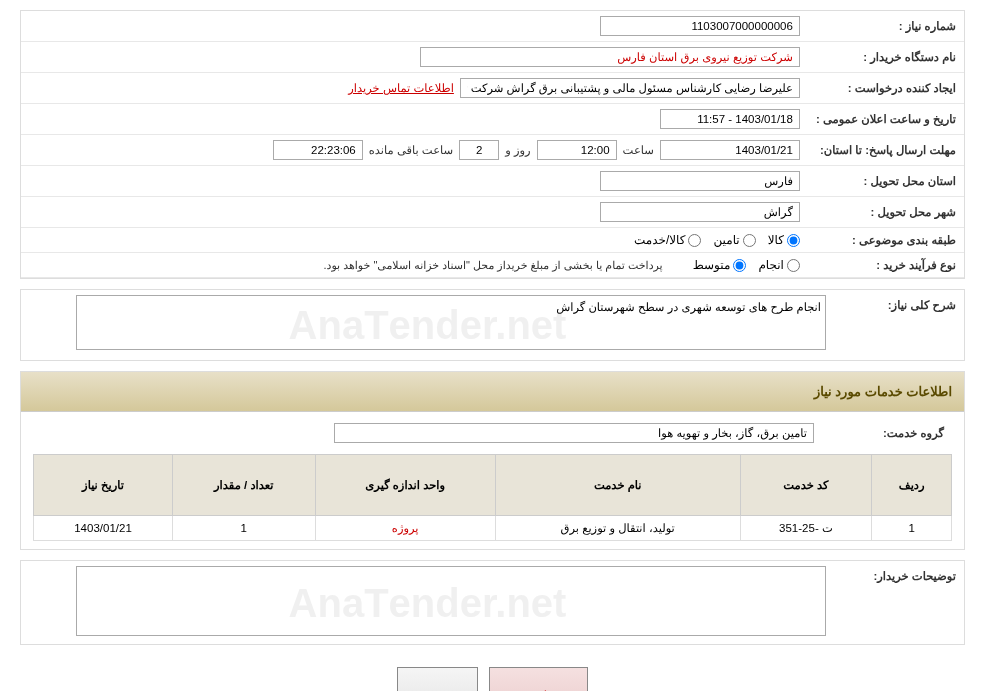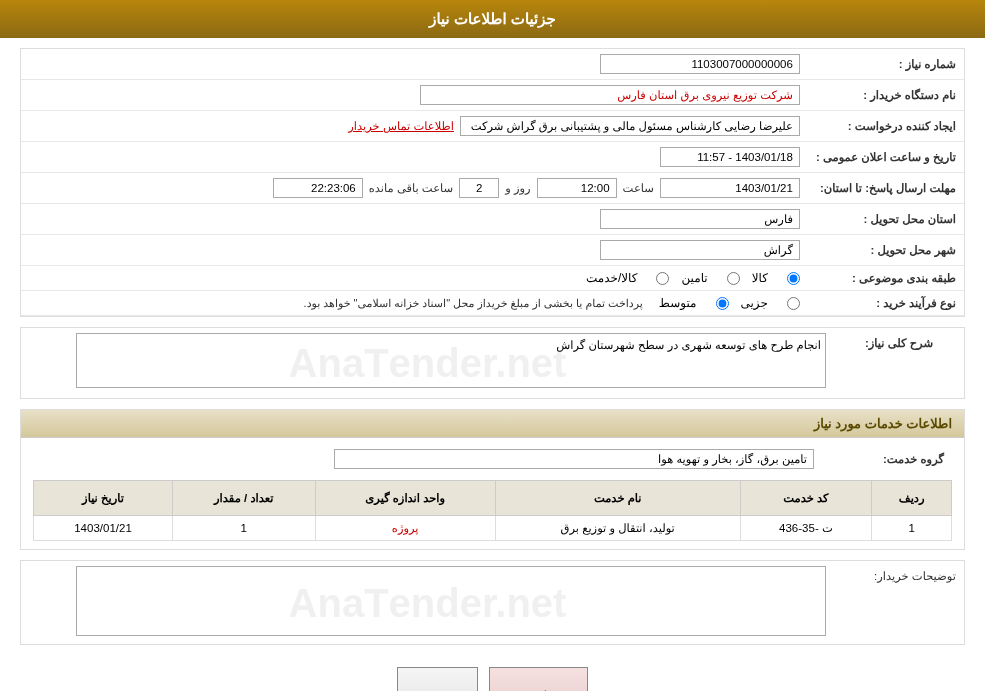--- a/index.html
+++ b/index.html
@@ -62,21 +62,21 @@
     }
     .row-line {
       border-bottom: 1px solid #e8e8e8;
     }
     .section-title {
       background: linear-gradient(to bottom, #e8e0c8, #d4c89a);
       color: #5a4a00;
       font-weight: bold;
       font-size: 13px;
       text-align: right;
-      padding: 6px 12px;
+      padding: 12px 12px;
       border-bottom: 1px solid #ccc;
     }
     .inline-fields {
       display: flex;
       align-items: center;
       gap: 6px;
       direction: rtl;
     }
     .field-label-small {
       font-size: 11.5px;
@@ -91,34 +91,34 @@
     }
     .radio-group {
       display: flex;
       align-items: center;
       gap: 12px;
       direction: rtl;
     }
     .radio-item {
       display: flex;
       align-items: center;
-      gap: 19px;
+      gap: 3px;
     }
     .radio-item input[type="radio"] {
       margin: 0;
     }
     .services-table {
       width: 100%;
       border-collapse: collapse;
       margin-top: 6px;
     }
     .services-table th {
       background: #e8e4d8;
       border: 1px solid #ccc;
-      padding: 10px 8px;
+      padding: 23px 8px;
       text-align: center;
       font-size: 11.5px;
       font-weight: bold;
     }
     .services-table td {
       border: 1px solid #ddd;
       padding: 5px 8px;
       text-align: center;
       font-size: 11.5px;
     }
@@ -189,23 +189,20 @@
     }
     .sub-section {
       padding: 6px 12px 8px 12px;
     }
   </style>
 </head>
 <body>
 
 <div class="page-wrapper">
 
-  <div class="header-bar">
-    <span>جزئیات اطلاعات نیاز</span>
-  </div>
 
   <div class="main-content">
 
     <div class="section-block">
       <table class="info-table">
 
         <tbody>
             <tr class="row-line">
           <td class="label-cell">شماره نیاز :</td>
           <td class="value-cell">
@@ -288,40 +285,40 @@
           </td>
         </tr>
 
         <tr class="row-line">
           <td class="label-cell">نوع فرآیند خرید :</td>
           <td class="value-cell" colspan="3">
             <div class="inline-fields">
               <div class="radio-group">
                 <label class="radio-item">
                   <input type="radio" name="process" style="">
-                  <span>جزیی</span>
+                  <span>انجام</span>
                 </label>
                 <label class="radio-item">
                   <input type="radio" name="process" checked="" style="">
                   <span>متوسط</span>
                 </label>
               </div>
-              <span style="font-size:11px; color:#333; margin-right:10px;">پرداخت تمام یا بخشی از مبلغ خریداز محل "اسناد خزانه اسلامی" خواهد بود.</span>
+              <span style="font-size:11px; color:#333; margin-right:24px;">پرداخت تمام یا بخشی از مبلغ خریداز محل "اسناد خزانه اسلامی" خواهد بود.</span>
             </div>
           </td>
         </tr>
       </tbody>
         </table>
     </div>
 
     <div class="section-block">
       <table class="info-table">
         <tbody>
             <tr>
-          <td class="label-cell" style="vertical-align:top; padding-top:8px;text-align:center;">شرح کلی نیاز:</td>
+          <td class="label-cell" style="vertical-align:top; padding-top:8px;">شرح کلی نیاز:</td>
           <td class="value-cell">
             <div class="watermark-area">
               <textarea class="desc-textarea" style="height: 55px; width: 750px;">انجام طرح های توسعه شهری در سطح شهرستان گراش</textarea>
               <div class="watermark">AnaТender.net</div>
             </div>
           </td>
         </tr>
       </tbody>
         </table>
     </div>
@@ -348,36 +345,36 @@
               <th>کد خدمت</th>
               <th>نام خدمت</th>
               <th>واحد اندازه گیری</th>
               <th>تعداد / مقدار</th>
               <th>تاریخ نیاز</th>
             </tr>
           </thead>
           <tbody>
             <tr class="table-row">
               <td>1</td>
-              <td>ت -35-436</td>
+              <td>ت -25-351</td>
               <td>تولید، انتقال و توزیع برق</td>
               <td style="color:#c00;">پروژه</td>
               <td>1</td>
               <td>1403/01/21</td>
             </tr>
           </tbody>
         </table>
       </div>
     </div>
 
     <div class="section-block">
       <table class="info-table">
         <tbody>
             <tr>
-          <td class="label-cell" style="vertical-align:top; padding-top:8px; font-weight:normal;">توضیحات خریدار:</td>
+          <td class="label-cell" style="vertical-align:top; padding-top:8px; font-weight:bold;">توضیحات خریدار:</td>
           <td class="value-cell">
             <div class="watermark-area">
               <textarea class="desc-textarea" style="height: 70px; width: 750px;"></textarea>
               <div class="watermark">AnaТender.net</div>
             </div>
           </td>
         </tr>
       </tbody>
         </table>
     </div>

